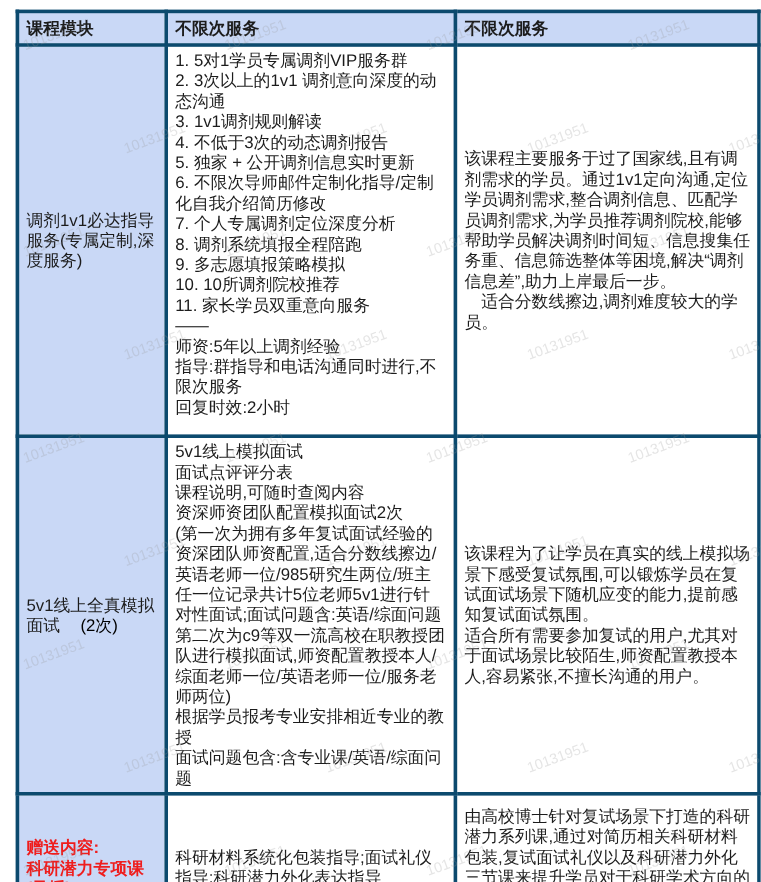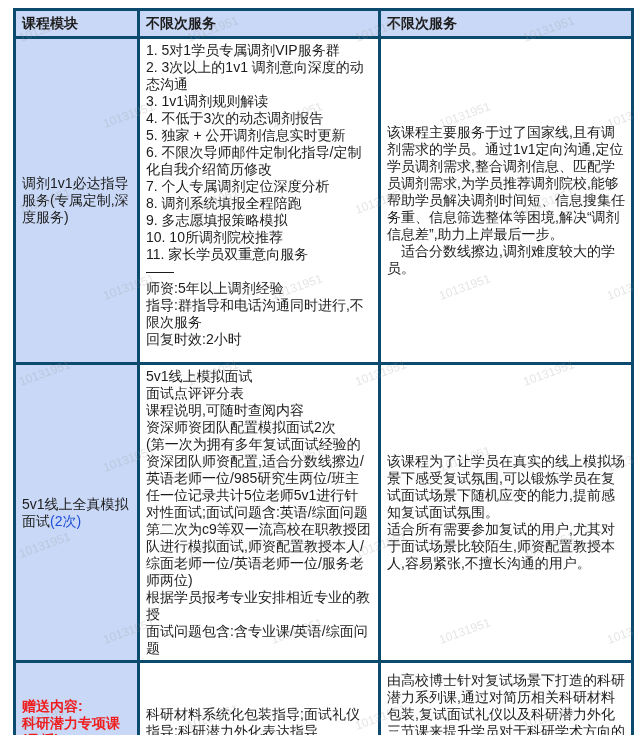--- a/index.html
+++ b/index.html
@@ -50,21 +50,21 @@
     background: #c9d8f6;
     vertical-align: middle;
     padding-left: 7px;
     padding-right: 4px;
   }
   td.module.bold { font-weight: normal; }
   td.content { vertical-align: top; padding-top: 4px; }
   td.content.vmid { vertical-align: middle; }
   td.desc { vertical-align: middle; padding-left: 8px; padding-right: 6px; }
   .seg-bold { font-weight: normal; }
-  .red { color: #1d4ed8; }
+  .red { color: #000000; margin-left: 17px; }
   .red-bold { color: #ef1d1d; font-weight: bold; }
   col.c1 { width: 124px; }
   col.c2 { width: 241px; }
   col.c3 { width: 253px; }
   tr.r-header { height: 28px; }
   tr.r1 { height: 326px; }
   tr.r2 { height: 240px; }
   tr.r3 { height: 123px; }
 </style>
 </head>

